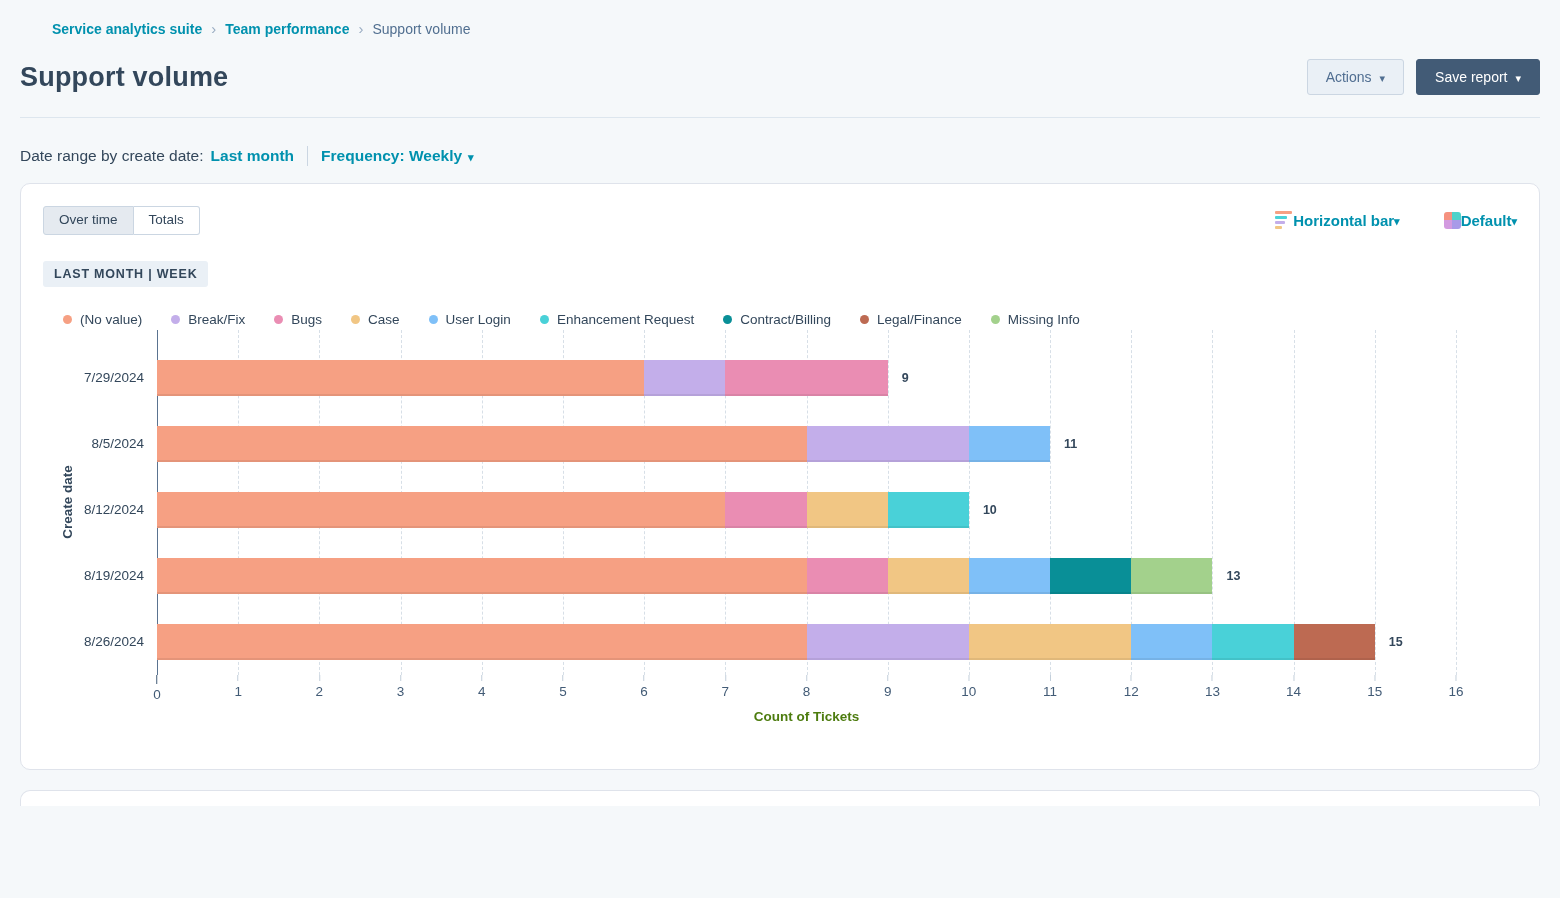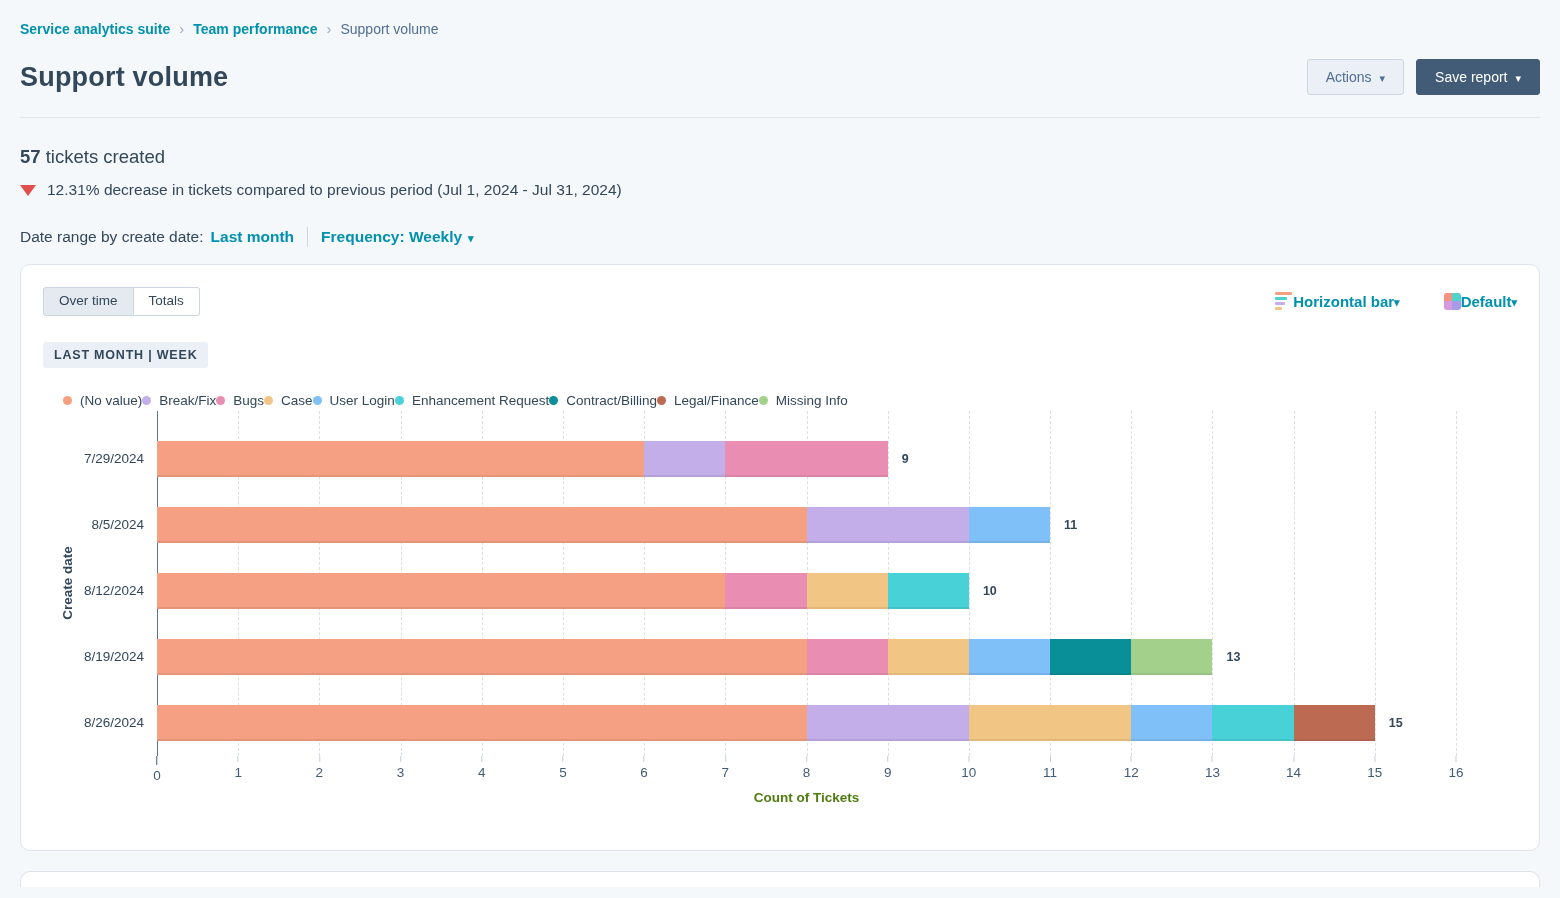--- a/index.html
+++ b/index.html
@@ -6,21 +6,21 @@
   html,body { margin:0; padding:0; }
   body {
     width:1560px; height:898px; overflow:hidden;
     background:#f5f8fa; color:#33475b;
     font-family:"Liberation Sans", sans-serif;
     -webkit-font-smoothing:antialiased;
   }
   .pad { padding-left:20px; padding-right:20px; }
 
   
-  .breadcrumb { padding-top:20px; font-size:14px; display:flex; align-items:flex-end; }
+  .breadcrumb { padding-top:20px; font-size:14px; display:flex; align-items:flex-end;margin-left:32px; }
   .crumb-link { color:#0091ae; font-weight:700; cursor:pointer; }
   .crumb-current { color:#516f90; }
   .crumb-sep { color:#99acc2; margin:0 9px; font-size:15px; }
 
   .title-row { display:flex; justify-content:space-between; align-items:center; margin-top:22px; }
   h1.page-title { margin:0; font-size:27px; font-weight:700; color:#33475b; letter-spacing:.2px; }
   .header-buttons { display:flex; gap:12px; }
   .btn { font-family:inherit; font-size:14px; border-radius:3px; padding:10px 18px; cursor:pointer;
          display:inline-flex; align-items:center; gap:8px; line-height:1; }
   .btn .caret { font-size:11px; position:relative; top:1px; }
@@ -57,21 +57,21 @@
   .control { display:flex; align-items:center; gap:0; color:#0091ae; font-weight:700; font-size:15px; cursor:pointer; }
   .control .caret { font-size:11px; color:#0091ae; position:relative; top:1px; }
   .hbar-icon { display:flex; flex-direction:column; gap:2px; width:18px; }
   .hbar-icon i { height:3px; border-radius:1px; display:block; }
   .swatch { width:17px; height:17px; border-radius:3px; overflow:hidden; display:grid;
             grid-template-columns:1fr 1fr; grid-template-rows:1fr 1fr; }
 
   .period-badge { display:inline-block; margin-top:26px; background:#eaf0f6; color:#33475b;
                   font-weight:700; font-size:12.5px; letter-spacing:.8px; padding:6px 11px; border-radius:3px; }
 
-  .legend { margin-top:25px; padding-left:20px; display:flex; flex-wrap:wrap; font-size:13.5px; }
+  .legend { margin-top:25px; padding-left:20px; display:flex; flex-wrap:wrap; gap:29px; font-size:13.5px; }
   .legend-item { display:flex; align-items:center; gap:8px; cursor:pointer; }
   .legend-dot { width:9px; height:9px; border-radius:50%; display:inline-block; }
 
   
   .chart { margin-top:3px; position:relative; }
   .rows-wrap { position:relative; padding-top:15px; }
   .grid { position:absolute; left:114px; right:61px; top:0; bottom:0; }
   .gl { position:absolute; top:0; bottom:0; width:0; border-left:1px dashed #d7dfe7; }
   .gl.axis { border-left:1px solid #5a7390; }
   .row { display:flex; align-items:center; height:66px; position:relative; }
@@ -114,29 +114,20 @@
       </button>
       <button class="btn btn-primary">
         <span>Save report</span>
         <span class="caret">▾</span>
       </button>
     </div>
   </div>
 
   <div class="divider"></div>
 
-  <section class="summary pad">
-    <div class="metric">
-      <span class="num">57</span><span> tickets created</span>
-    </div>
-    <div class="change">
-      <span class="tri-down"></span>
-      <span>12.31% decrease in tickets compared to previous period (Jul 1, 2024 - Jul 31, 2024)</span>
-    </div>
-  </section>
 
   <div class="filters pad">
     <span class="lbl">Date range by create date:</span>
     <a class="teal-link">Last month</a>
     <span class="vdiv"></span>
     <a class="teal-link"><span>Frequency: Weekly</span><span class="caret">▾</span></a>
   </div>
 
   <div class="card">
     <div class="card-top">

